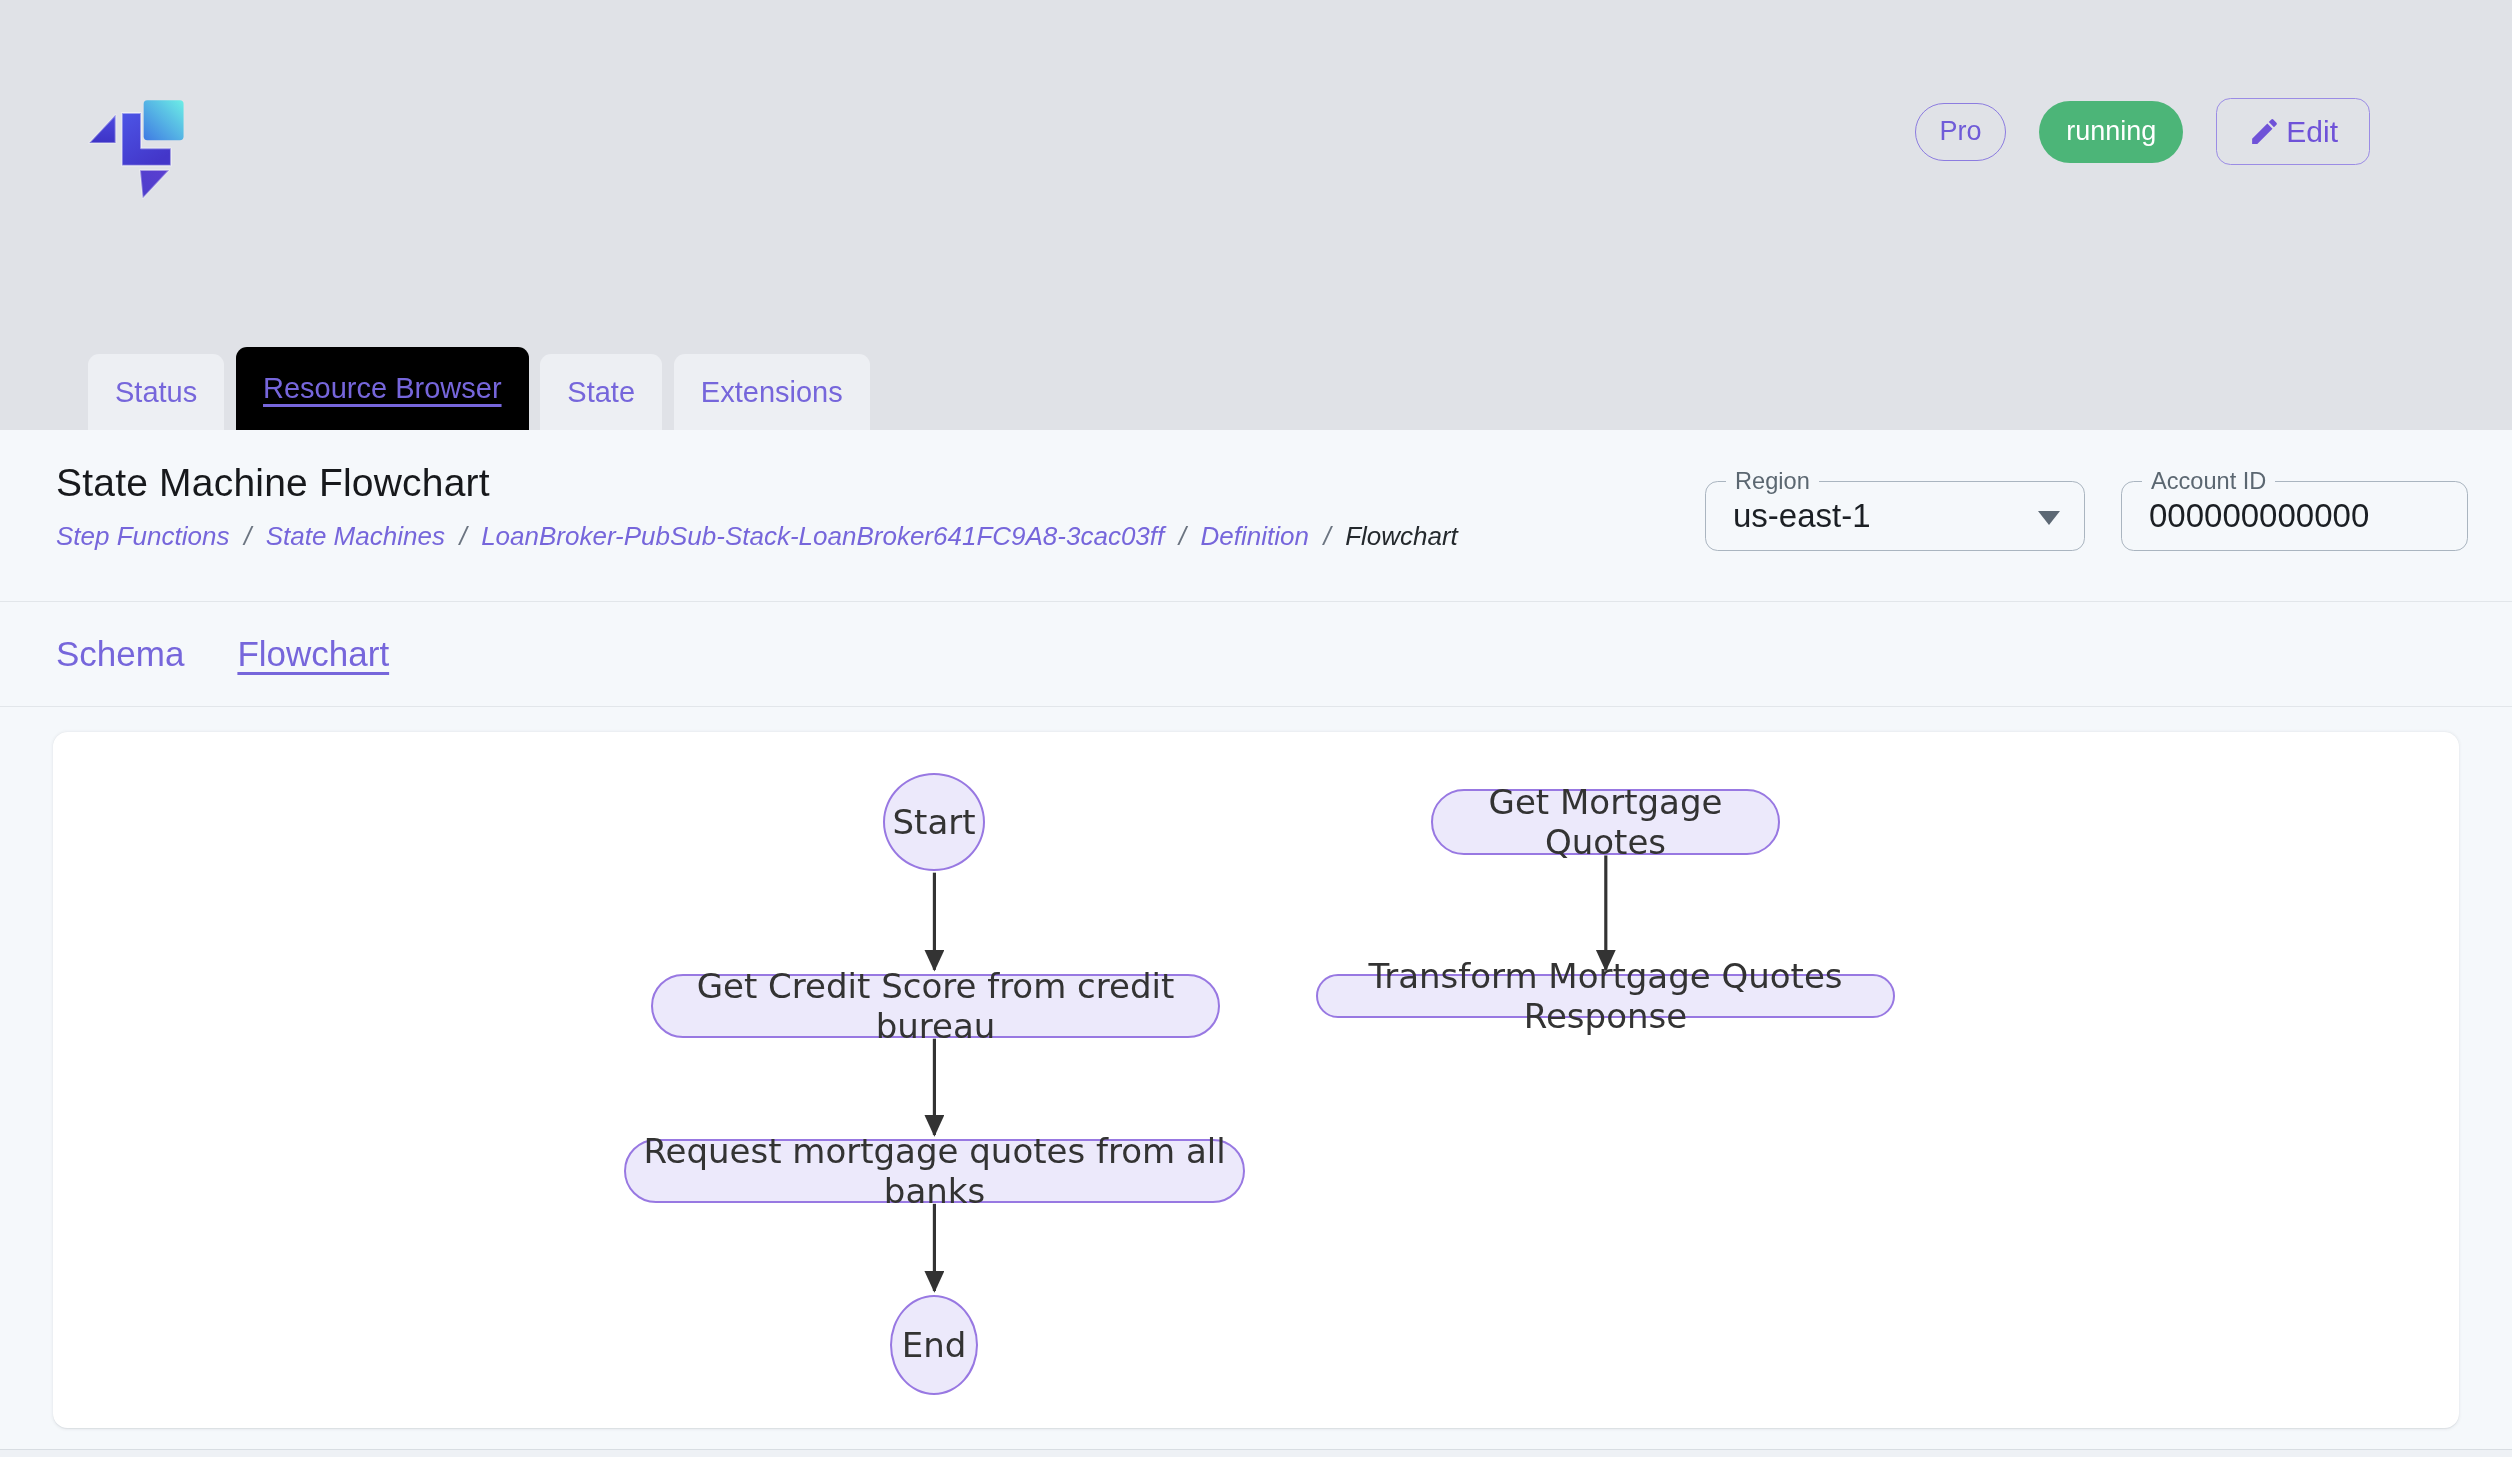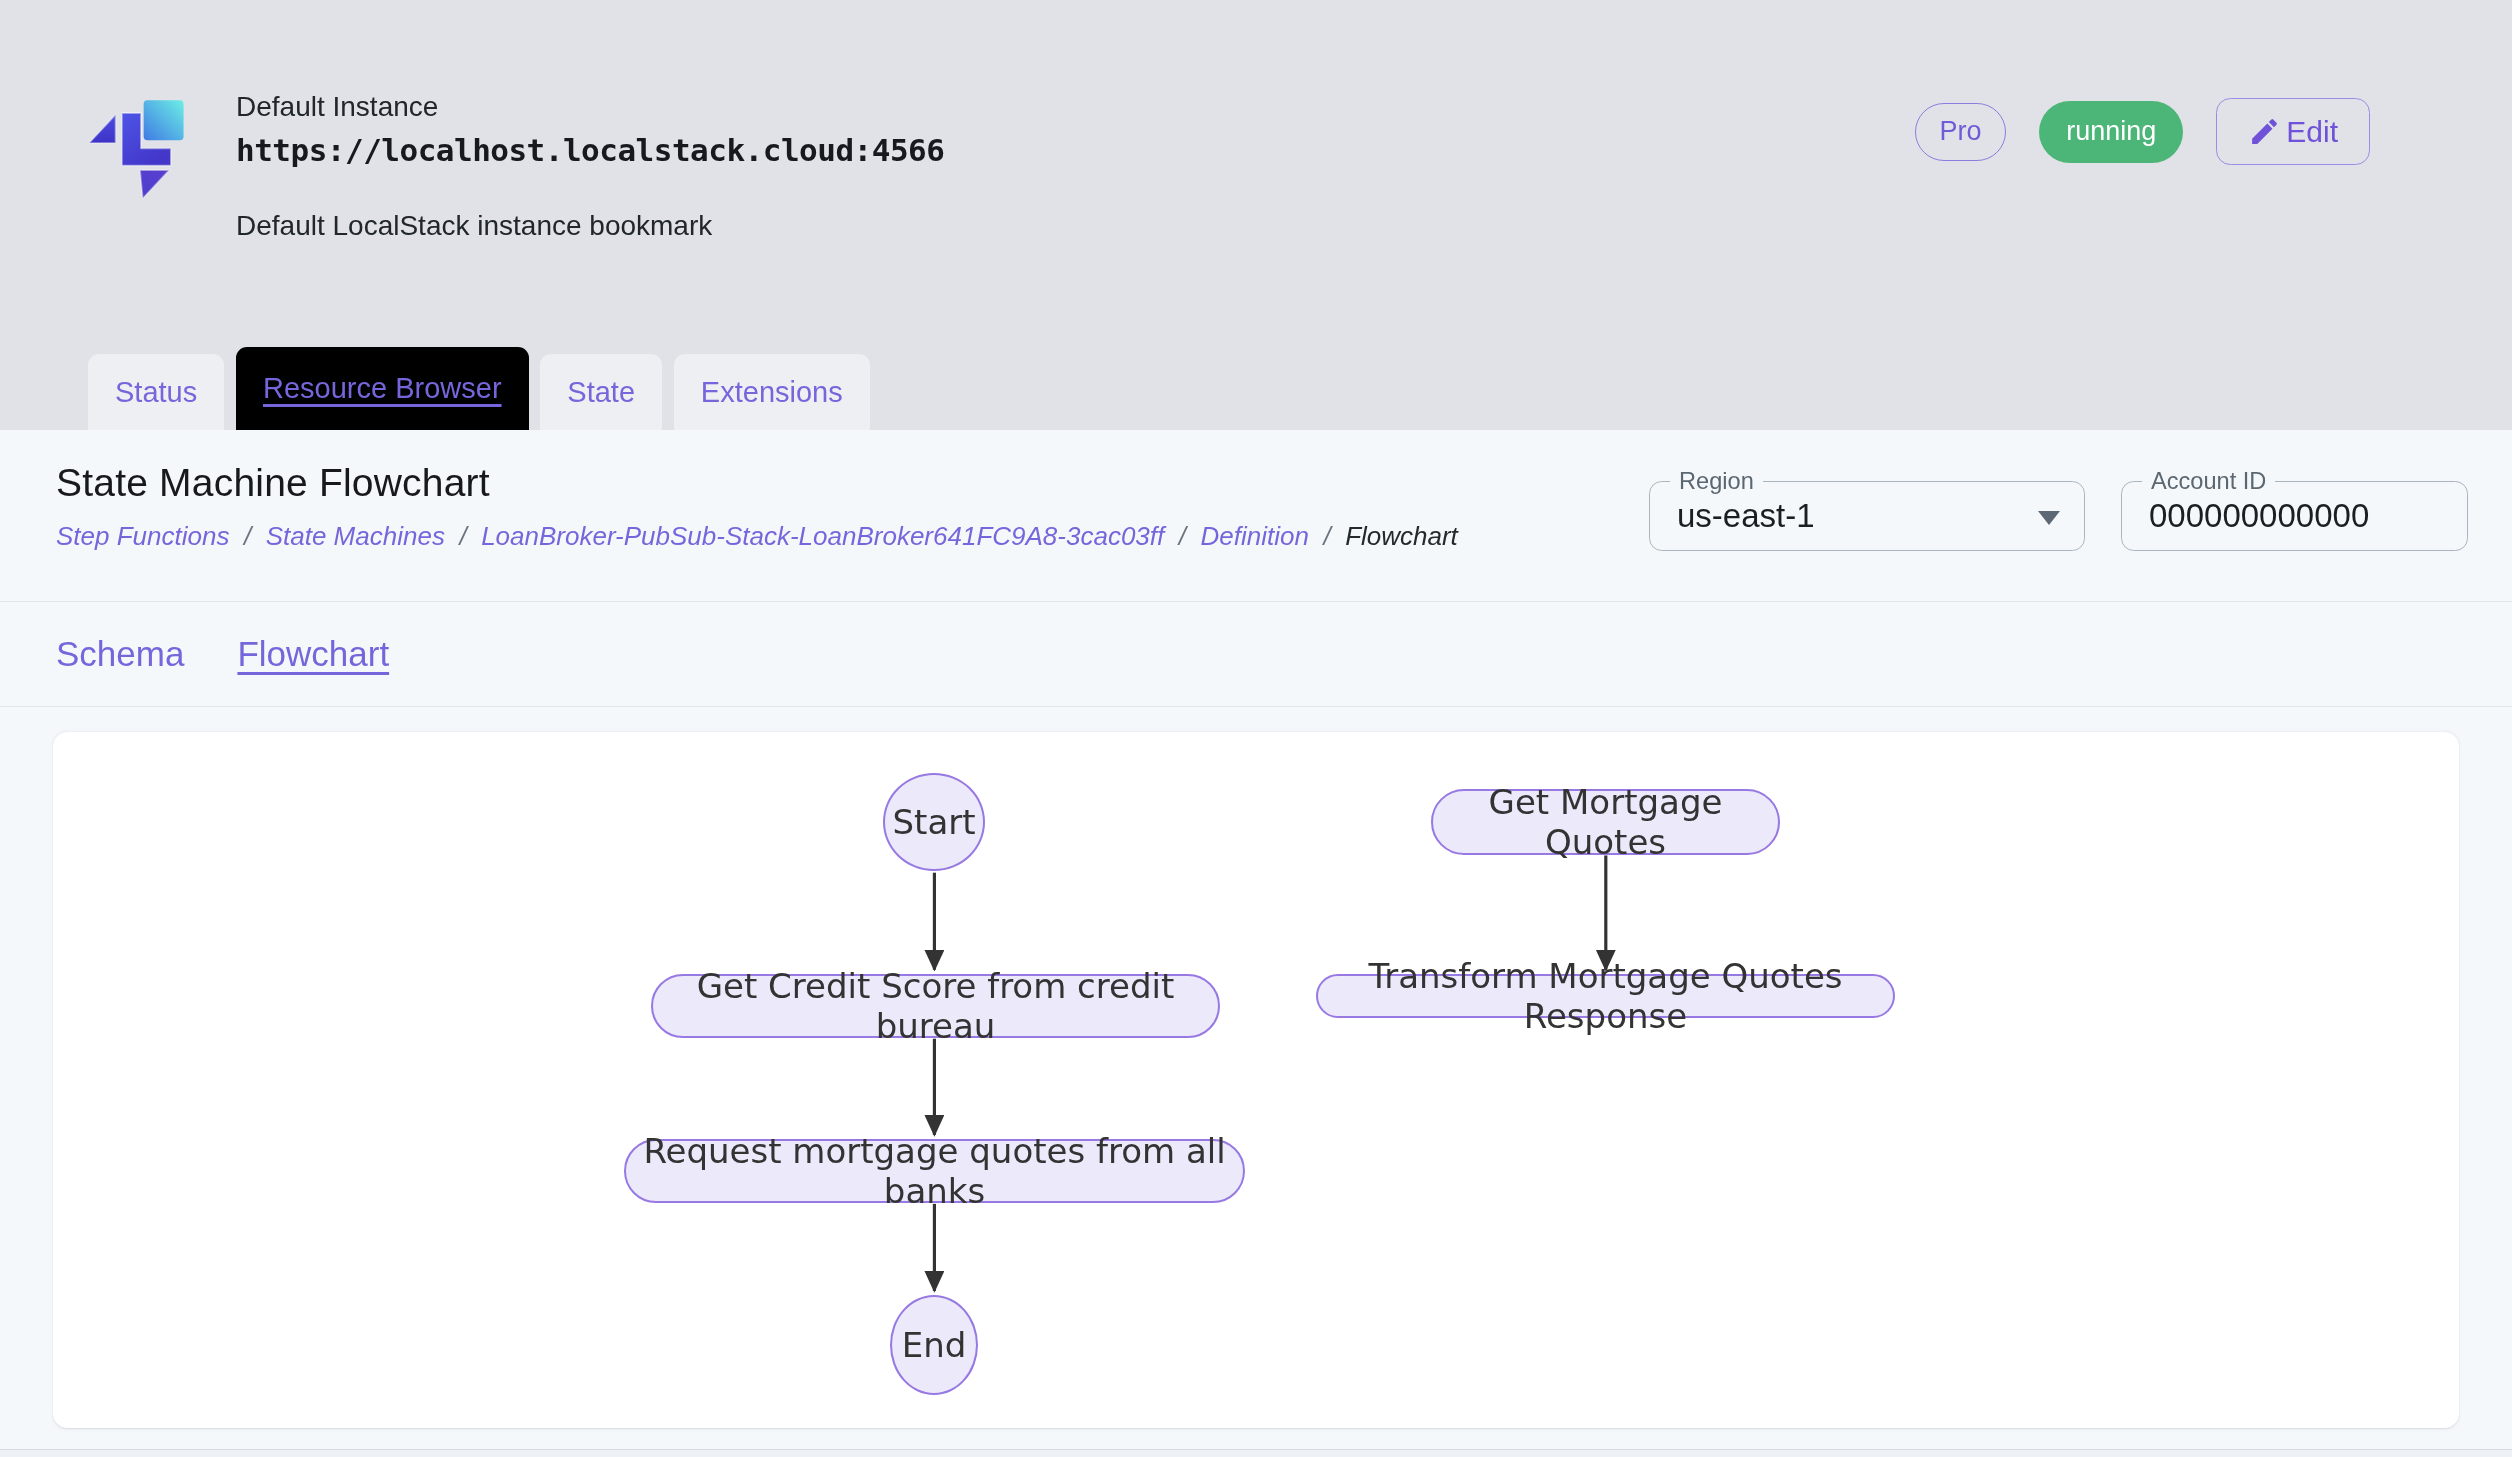--- a/index.html
+++ b/index.html
@@ -30,21 +30,21 @@
   .panel-header { position:relative; height:172px; border-bottom:1.8px solid #e2e6ea; padding:31px 0 0 56px; }
   .page-title { font-size:39px; font-weight:500; color:#17191c; letter-spacing:0.2px; }
   .breadcrumb { margin-top:16.3px; font-size:26px; display:flex; gap:14.5px; align-items:center;font-style:italic; }
   .crumb-link { color:#7666db; cursor:pointer; }
   .crumb-sep { color:#6b7480; }
   .crumb-current { color:#24292d; }
   .header-controls { position:absolute; top:51px; right:44px; display:flex; gap:36px; }
   .field { position:relative; height:70px; border:1.8px solid #aab5c0; border-radius:12.7px; background:transparent; display:flex; align-items:center; }
   .field-label { position:absolute; top:-14.5px; left:20px; padding:0 9px; background:#f5f8fb; font-size:23.6px; color:#5b6771; }
   .field-value { padding-left:27px; font-size:33px; color:#1b1f24; background:transparent; border:none; outline:none; font-family:"Liberation Sans", sans-serif; width:100%; }
-  .field.select { width:436px; cursor:pointer; }
+  .field.select { width:380px; cursor:pointer; }
   .field.input-f { width:347px; }
   .caret { position:absolute; right:23.6px; top:50%; margin-top:-5.4px; width:0; height:0; border-left:11.8px solid transparent; border-right:11.8px solid transparent; border-top:14.5px solid #5c6874; }
 
   
   .subtabs { height:105px; display:flex; align-items:center; gap:53px; padding-left:56px; border-bottom:1.8px solid #e2e6ea; font-size:35px; }
   .subtab { color:#7666db; cursor:pointer; }
   .subtab.active { text-decoration:underline; text-underline-offset:6.4px; text-decoration-thickness:2.7px; }
 
   
   .canvas-card { position:relative; margin:25.4px 53px 0; height:696px; background:#ffffff; border-radius:14.5px; box-shadow:0 0.9px 3.6px rgba(40,50,60,0.10), 0 0.9px 0.9px rgba(40,50,60,0.06); overflow:hidden; }
@@ -85,25 +85,20 @@
           <linearGradient id="gT2" x1="1" y1="0" x2="0" y2="1">
             <stop offset="0" stop-color="#5b3fd1"></stop>
               <stop offset="1" stop-color="#4d3ecb"></stop>
           </linearGradient>
         </defs>
         <rect x="68" y="10" width="44" height="44" rx="4" fill="url(#gSq)"></rect>
         <path d="M44 24 h21 v39 h33 v19 h-54 z" fill="url(#gL)" stroke="rgba(255,255,255,0.45)" stroke-width="2" stroke-linejoin="round"></path>
         <path d="M8 57 L37 26 L37 57 Z" fill="url(#gT1)" stroke="rgba(255,255,255,0.35)" stroke-width="2" stroke-linejoin="round"></path>
         <path d="M64 87 L96 87 L67 118 Z" fill="url(#gT2)" stroke="rgba(255,255,255,0.35)" stroke-width="2" stroke-linejoin="round"></path>
       </svg>
-    </div>
-    <div class="instance-meta">
-      <div class="instance-name">Default Instance</div>
-      <div class="instance-url">https://localhost.localstack.cloud:4566</div>
-      <div class="instance-desc">Default LocalStack instance bookmark</div>
     </div>
     <div class="header-actions">
       <div class="chip-pro">Pro</div>
       <div class="badge-running">running</div>
       <button class="btn-edit">
         <svg viewBox="0 0 24 24">
           <path fill="#6f52d8" d="M3 17.25V21h3.75L17.81 9.94l-3.75-3.75L3 17.25zM20.71 7.04c.39-.39.39-1.02 0-1.41l-2.34-2.34a.996.996 0 0 0-1.41 0l-1.83 1.83 3.75 3.75 1.83-1.83z"></path>
         </svg>
         <span>Edit</span>
       </button>

